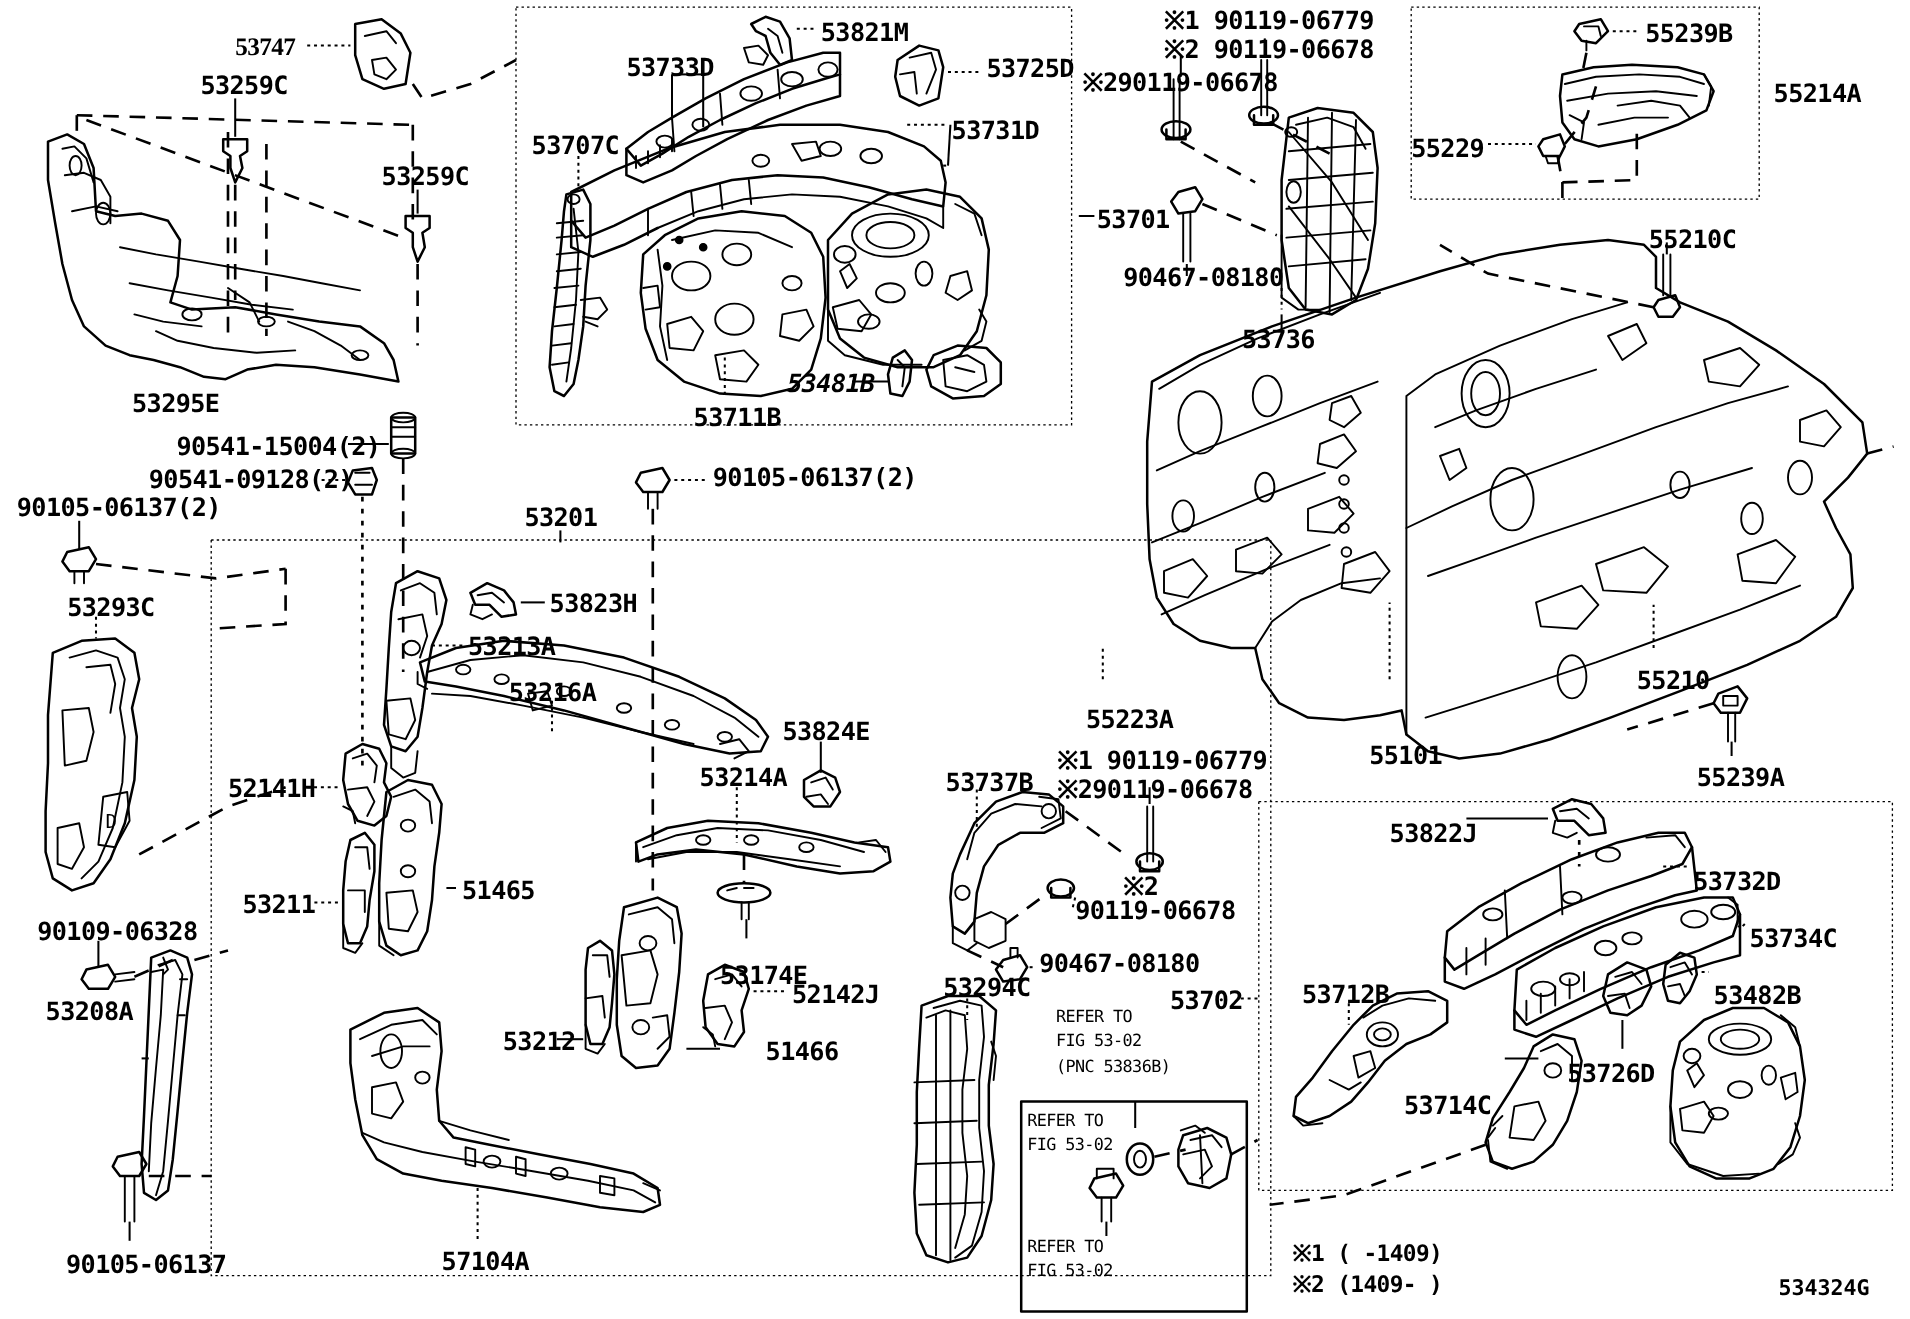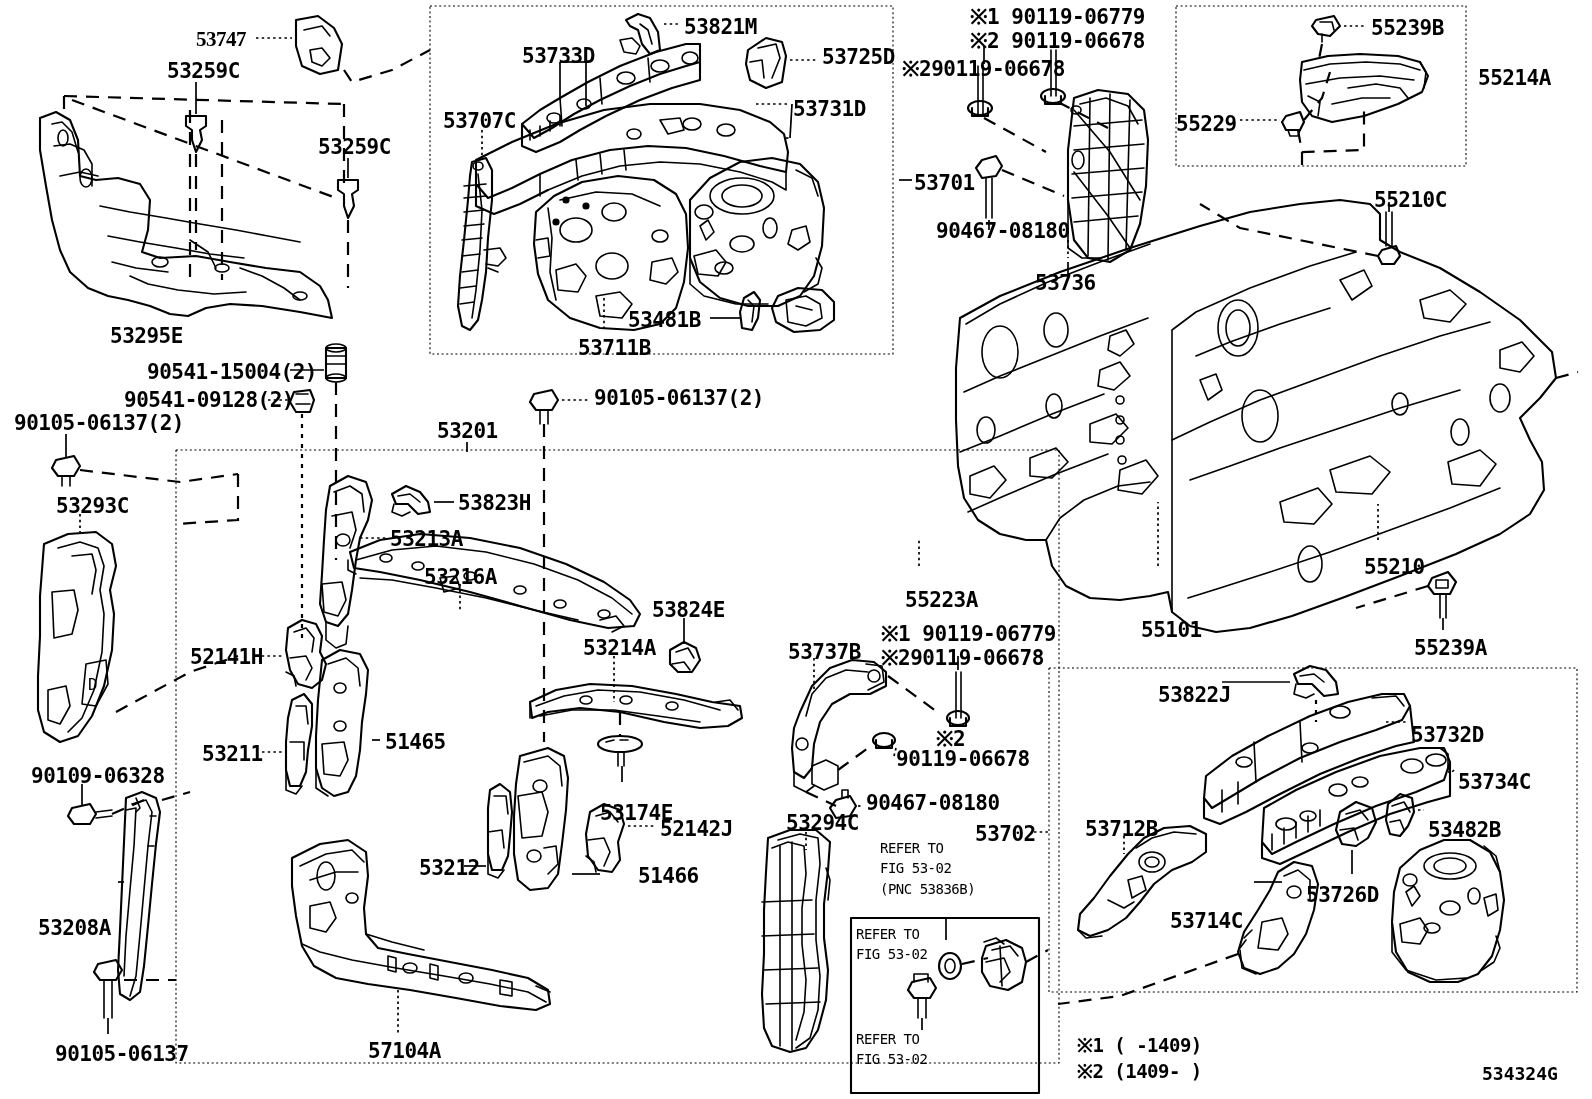--- a/index.html
+++ b/index.html
@@ -736,21 +736,21 @@
       <div class="lbl" style="left: 196px; top: 28px; font-family: Liberation Serif, serif;">53747</div>
       <div class="lbl" style="left: 167px; top: 60px;">53259C</div>
       <div class="lbl" style="left: 318px; top: 136px;">53259C</div>
       <div class="lbl" style="left: 110px; top: 325px;">53295E</div>
       <div class="lbl" style="left: 684px; top: 16px;">53821M</div>
       <div class="lbl" style="left: 522px; top: 45px;">53733D</div>
       <div class="lbl" style="left: 822px; top: 46px;">53725D</div>
       <div class="lbl" style="left: 793px; top: 98px;">53731D</div>
       <div class="lbl" style="left: 443px; top: 110px;">53707C</div>
       <div class="lbl" style="left: 578px; top: 337px;">53711B</div>
-      <div class="lbl" style="left: 628px; top: 309px;">53481B</div>
+      <div class="lbl" style="left: 656px; top: 309px; font-style: italic;">53481B</div>
       <div class="lbl" style="left: 970px; top: 6px;">※1 90119-06779</div>
       <div class="lbl" style="left: 970px; top: 30px;">※2 90119-06678</div>
       <div class="lbl" style="left: 902px; top: 58px;">※290119-06678</div>
       <div class="lbl" style="left: 914px; top: 172px;">53701</div>
       <div class="lbl" style="left: 936px; top: 220px;">90467-08180</div>
       <div class="lbl" style="left: 1035px; top: 272px;">53736</div>
       <div class="lbl" style="left: 1371px; top: 17px;">55239B</div>
       <div class="lbl" style="left: 1478px; top: 67px;">55214A</div>
       <div class="lbl" style="left: 1176px; top: 113px;">55229</div>
       <div class="lbl" style="left: 1374px; top: 189px;">55210C</div>
@@ -766,21 +766,21 @@
       <div class="lbl" style="left: 652px; top: 599px;">53824E</div>
       <div class="lbl" style="left: 583px; top: 637px;">53214A</div>
       <div class="lbl" style="left: 190px; top: 646px;">52141H</div>
       <div class="lbl" style="left: 202px; top: 743px;">53211</div>
       <div class="lbl" style="left: 385px; top: 731px;">51465</div>
       <div class="lbl" style="left: 600px; top: 802px;">53174E</div>
       <div class="lbl" style="left: 660px; top: 818px;">52142J</div>
       <div class="lbl" style="left: 419px; top: 857px;">53212</div>
       <div class="lbl" style="left: 638px; top: 865px;">51466</div>
       <div class="lbl" style="left: 31px; top: 765px;">90109-06328</div>
-      <div class="lbl" style="left: 38px; top: 917px;">53208A</div>
+      <div class="lbl" style="left: 38px; top: 832px;">53208A</div>
       <div class="lbl" style="left: 55px; top: 1043px;">90105-06137</div>
       <div class="lbl" style="left: 368px; top: 1040px;">57104A</div>
       <div class="lbl" style="left: 905px; top: 589px;">55223A</div>
       <div class="lbl" style="left: 1141px; top: 619px;">55101</div>
       <div class="lbl" style="left: 1364px; top: 556px;">55210</div>
       <div class="lbl" style="left: 1414px; top: 637px;">55239A</div>
       <div class="lbl" style="left: 788px; top: 641px;">53737B</div>
       <div class="lbl" style="left: 881px; top: 623px;">※1 90119-06779</div>
       <div class="lbl" style="left: 881px; top: 647px;">※290119-06678</div>
       <div class="lbl" style="left: 936px; top: 728px;">※2</div>

